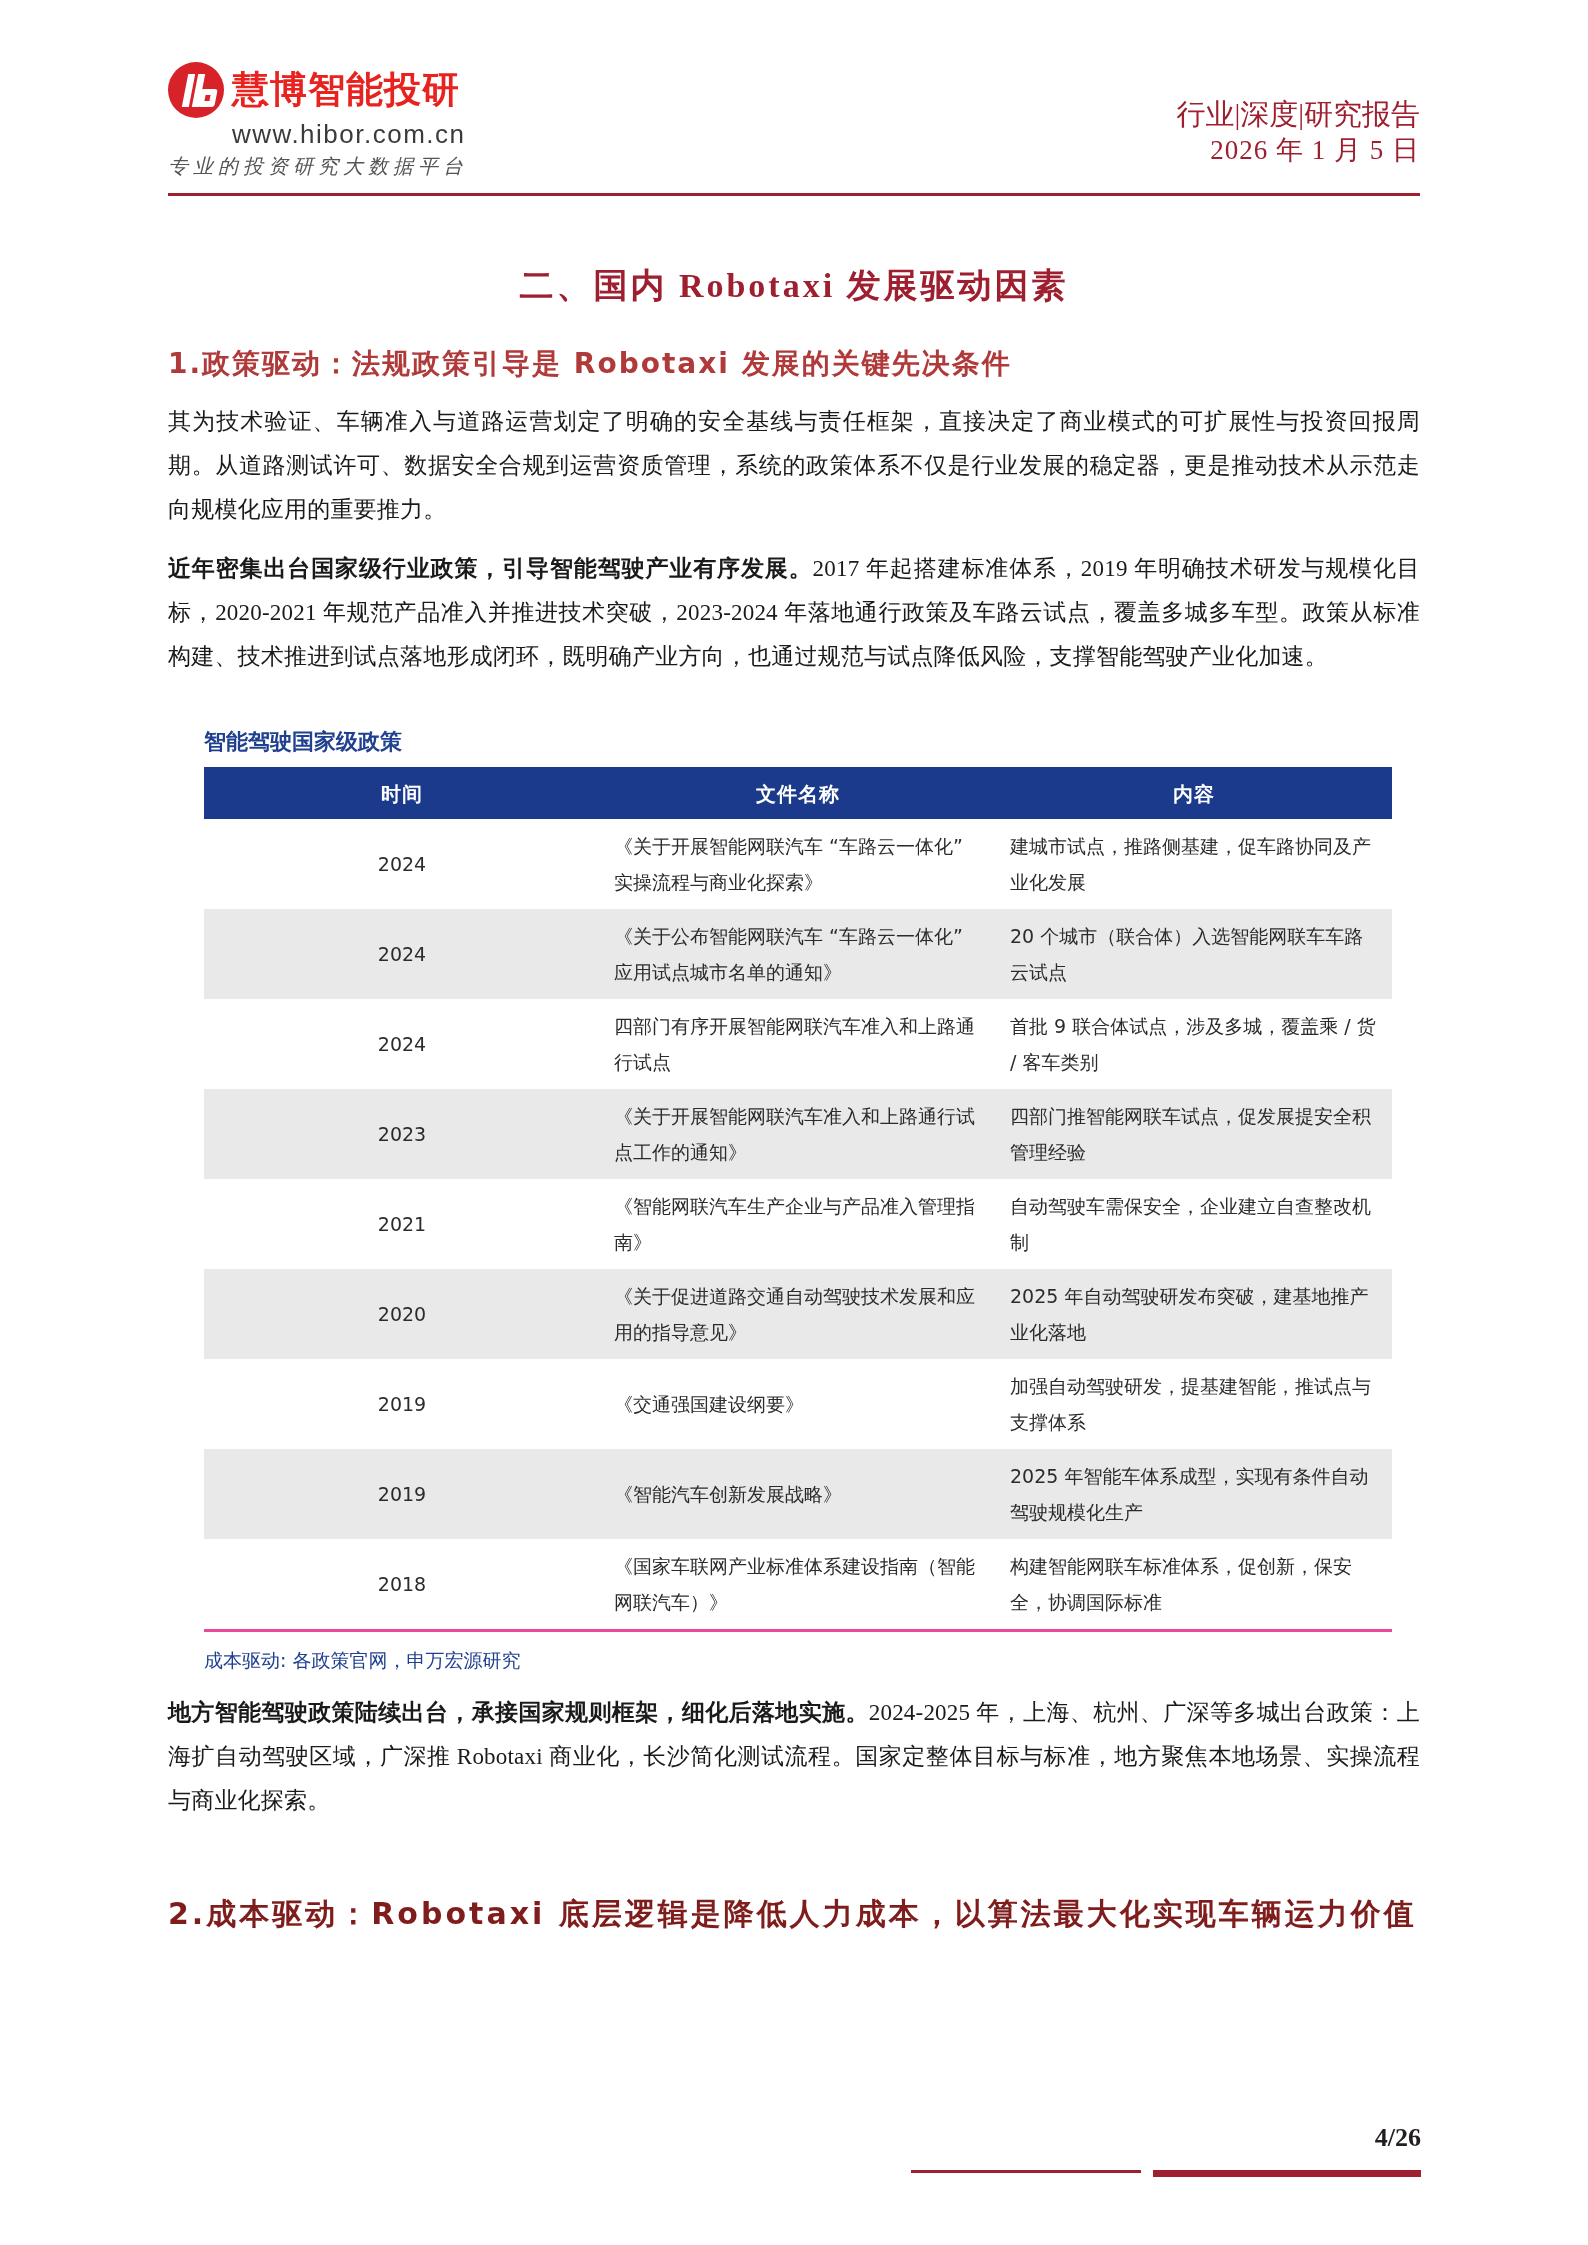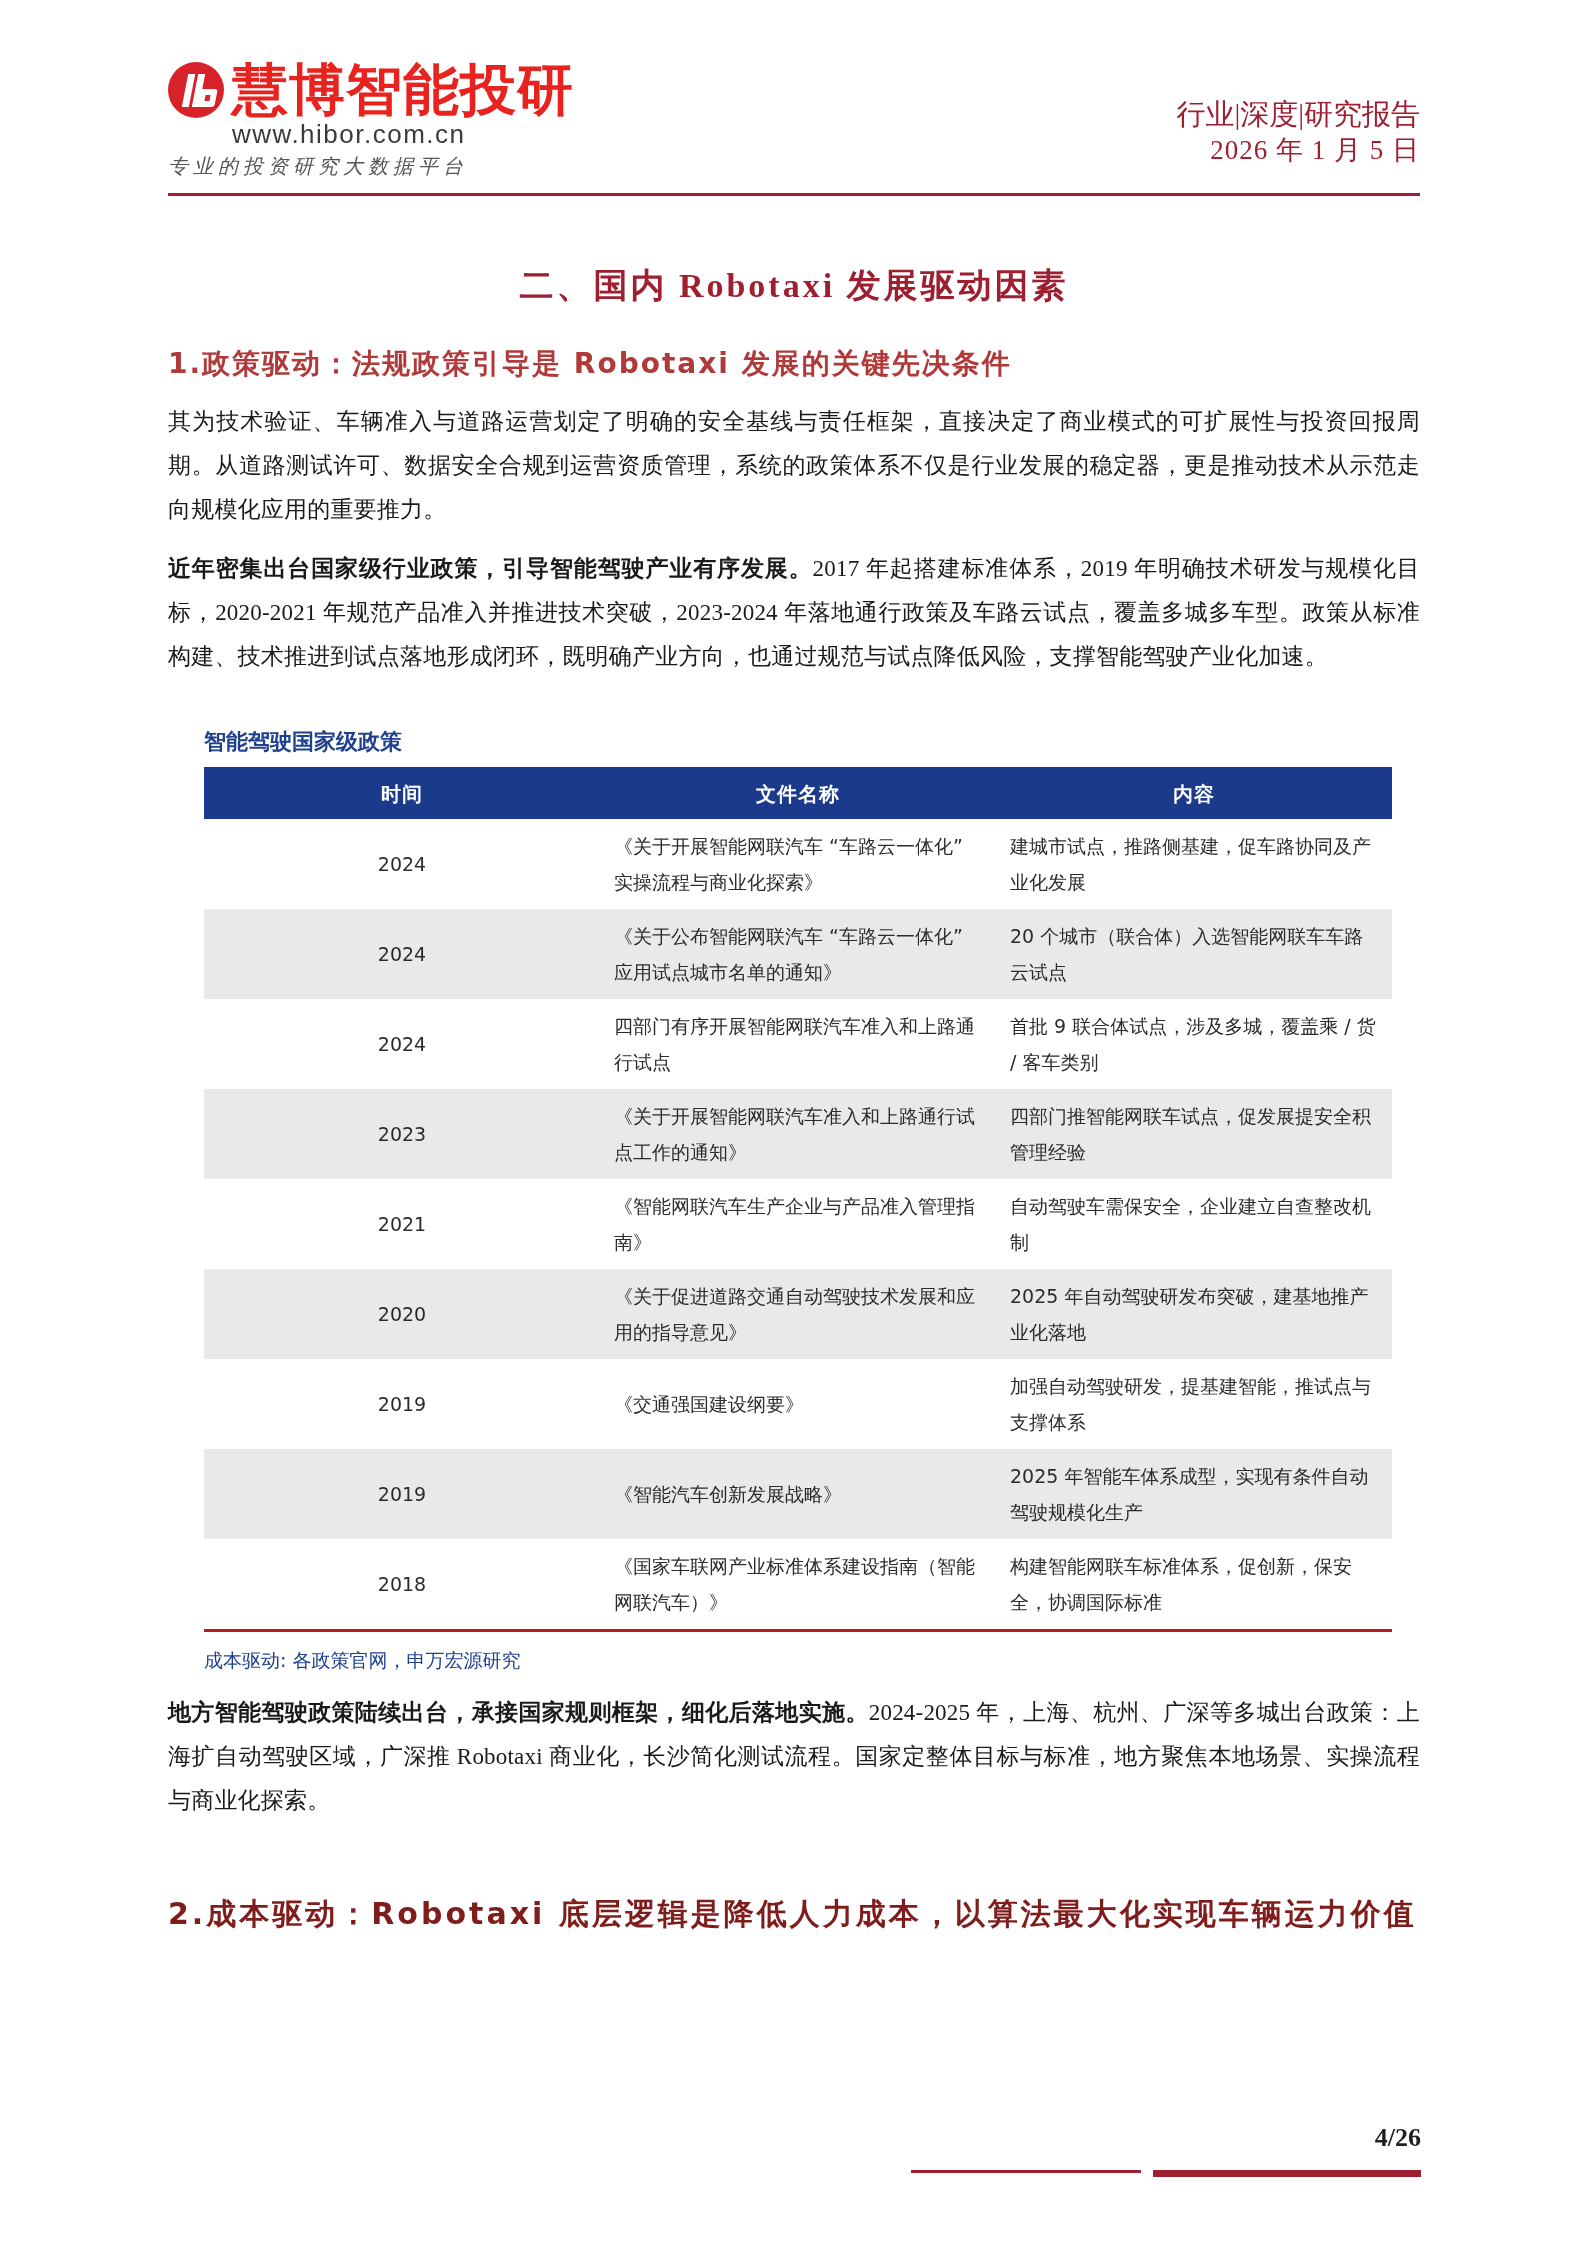--- a/index.html
+++ b/index.html
@@ -86,21 +86,21 @@
     width: 17px;
     height: 18px;
     border: 6px solid #ffffff;
     box-sizing: border-box;
     border-radius: 3px;
     transform: skewX(-11deg);
   }
   .logo-cn {
     font-family: "DejaVu Sans", sans-serif;
     font-weight: bold;
-    font-size: 56px;
+    font-size: 37px;
     letter-spacing: 1px;
     color: #e8231f;
     line-height: 50px;
     white-space: nowrap;
   }
   .logo-url {
     font-family: "Liberation Sans", sans-serif;
     font-size: 26px;
     color: #3b3b3b;
     letter-spacing: 1.5px;
@@ -199,21 +199,21 @@
     font-size: 22px;
     color: #1f3f8f;
     line-height: 34px;
     margin-bottom: 8px;
   }
   table.policy {
     border-collapse: collapse;
     width: 1188px;
     table-layout: fixed;
     border-top: 3px solid #1b3a8c;
-    border-bottom: 3px solid #b91c1c;
+    border-bottom: 3px solid #ec4899;
   }
   table.policy thead th {
     background: #1b3a8c;
     color: #ffffff;
     font-family: "DejaVu Sans", sans-serif;
     font-weight: bold;
     font-size: 20px;
     padding: 11px 10px;
     text-align: center;
     letter-spacing: 1px;

